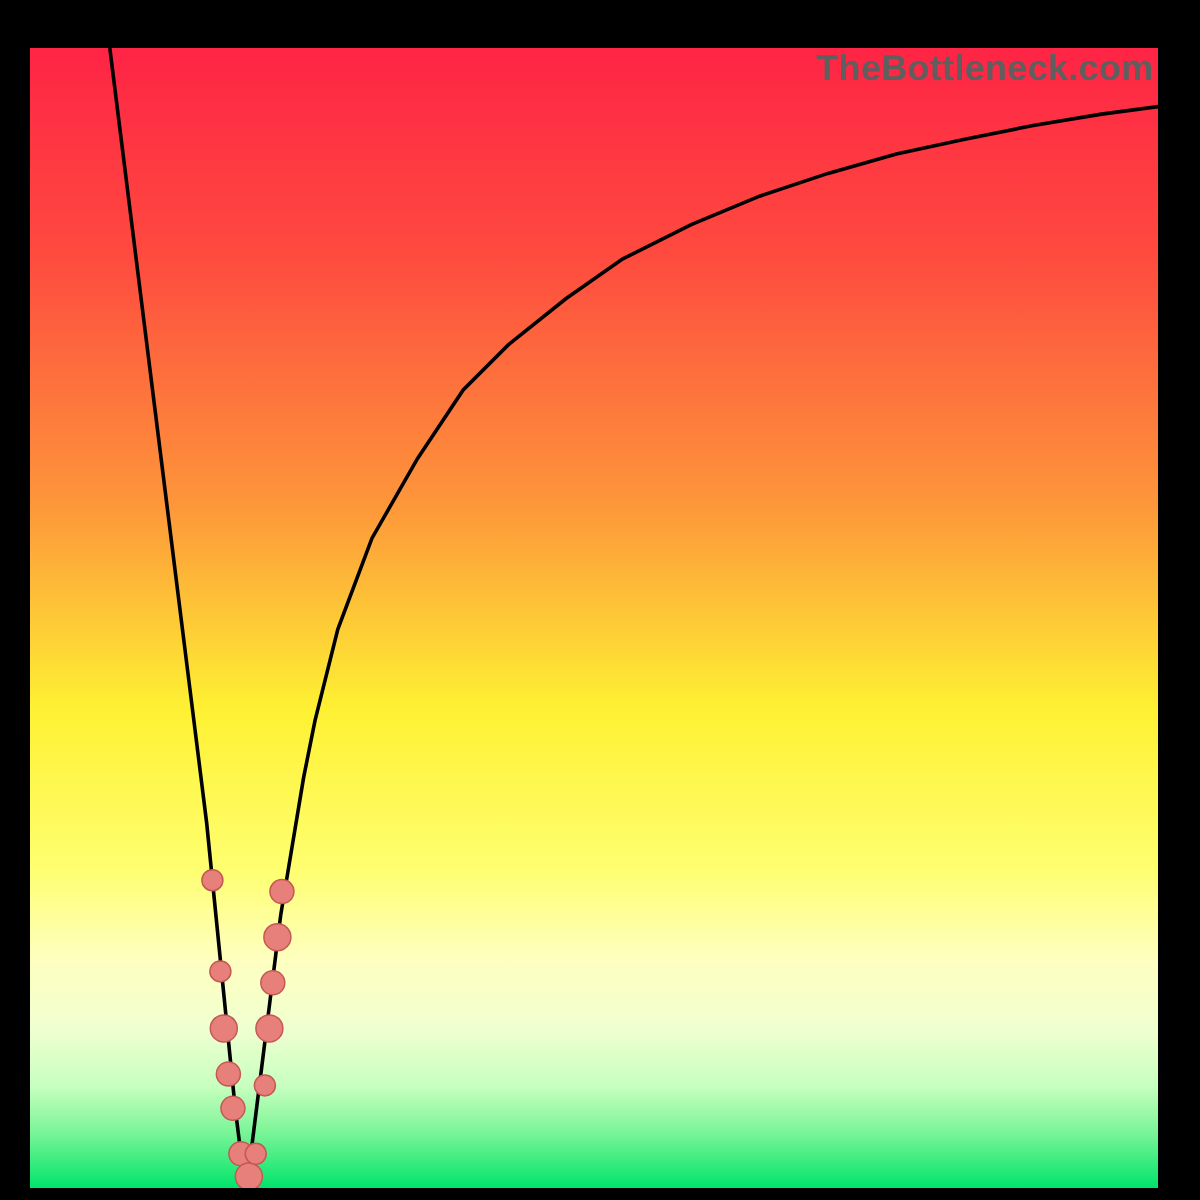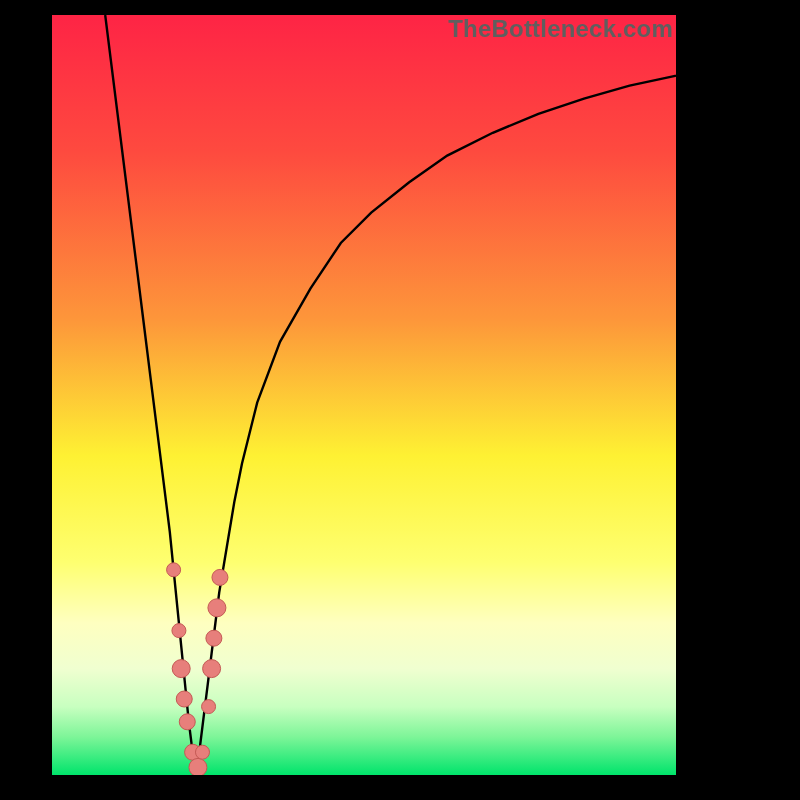--- a/index.html
+++ b/index.html
@@ -14,25 +14,24 @@
     position: absolute;
     left: 0;
     top: 0;
     width: 800px;
     height: 800px;
     background: #000;
   }
   .plot {
     position: absolute;
     left: 20px;
-    top: 15px;
-    width: 624px;
+    top: 32px;
+    width: 752px;
     height: 760px;
     overflow: hidden;
-    margin-left: 32px;
   }
   .watermark {
     position: absolute;
     top: 0px;
     right: 3px;
     font-family: Arial, Helvetica, sans-serif;
     font-size: 24px;
     font-weight: 600;
     color: #5f5f5f;
     letter-spacing: 0.2px;

